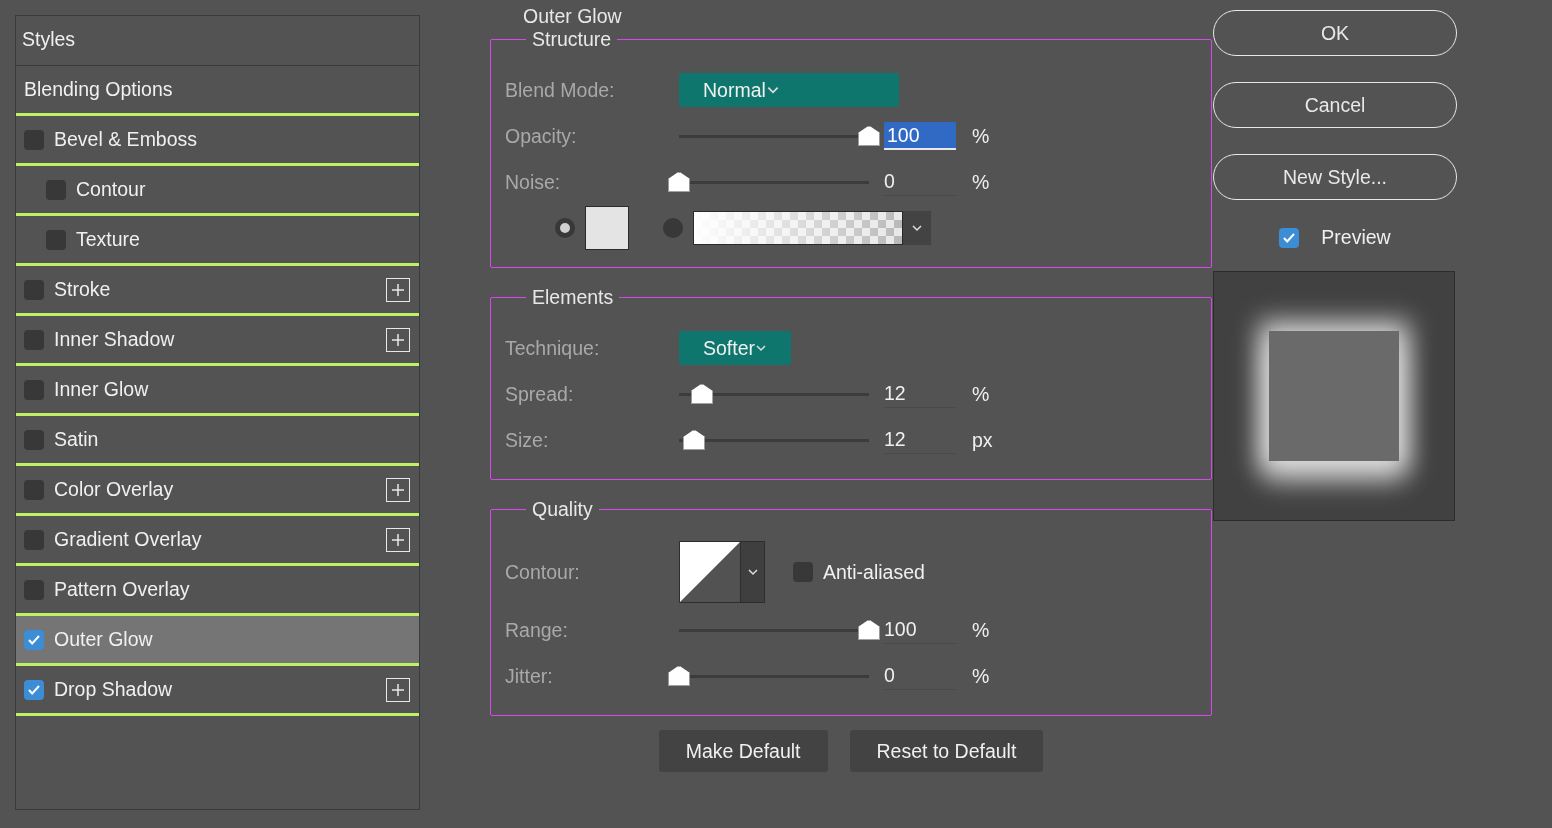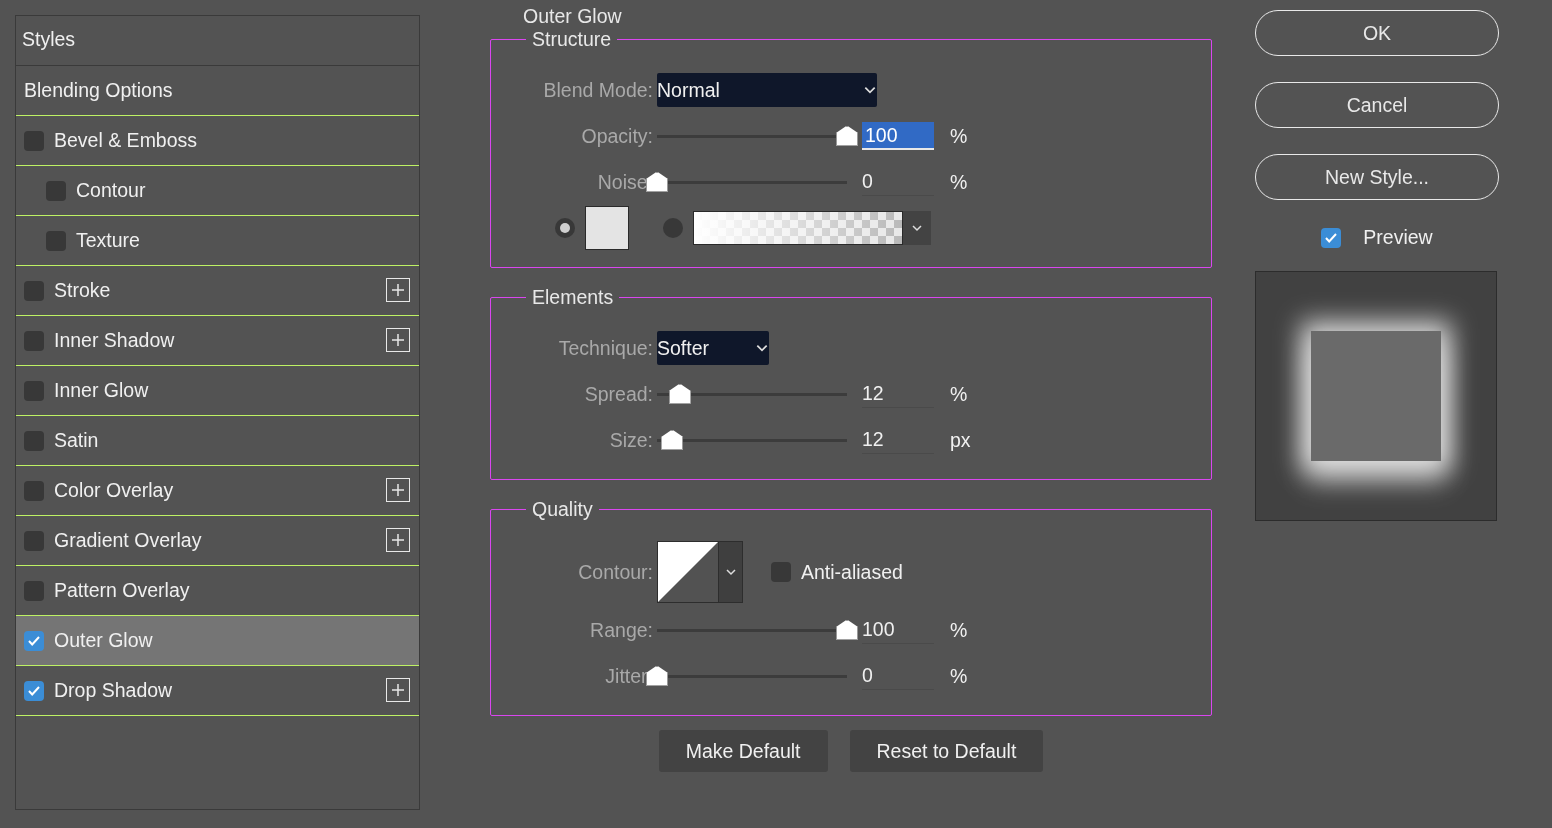--- a/index.html
+++ b/index.html
@@ -23,21 +23,21 @@
   .styles-header {
     height: 50px;
     padding: 12px 6px;
     border-bottom: 1px solid #3a3a3a;
   }
   .style-row {
     height: 50px;
     display: flex;
     align-items: center;
     padding-left: 8px;
-    border-bottom: 1px solid #bef264;
+    border-bottom: 3px solid #bef264;
     cursor: default;
     position: relative;
   }
   .style-row.sub { padding-left: 30px; }
   .style-row.selected { background: #757575; }
   .chk {
     width: 20px; height: 20px;
     border-radius: 4px;
     background: #383838;
     margin-right: 10px;
@@ -76,44 +76,44 @@
     margin-top: 28px;
     padding: 16px 14px 16px 14px;
     position: relative;
   }
   legend {
     color: #e8e8e8;
     padding: 0 6px;
     margin-left: 21px;
   }
   .row { display:flex; align-items:center; height:46px; }
-  .lbl { width:148px; text-align:right; color:#a9a9a9; margin-right: 4px; flex:0 0 auto;}
+  .lbl { width:148px; color:#a9a9a9; margin-right: 26px; flex:0 0 auto;}
   .slider {
     width: 190px; height: 3px; background:#3c3c3c; position:relative; margin-right:15px;
   }
   .slider .thumb {
     position:absolute; top:-9px; width:22px; height:20px;
     background:#fff; border:1px solid #999;
     transform: translateX(-50%);
     clip-path: polygon(50% 0%, 100% 38%, 100% 100%, 0% 100%, 0% 38%);
   }
   .valbox {
     width:72px; height:28px;
     border-bottom: 1px solid #4a4a4a;
     color:#f0f0f0;
     padding: 2px 0;
     text-align:left;
   }
   .valbox.hl { background:#316ac5; border-bottom:2px solid #e8e8e8; color:#fff; padding-left:3px; padding-right:3px;}
   .unit { width:30px; margin-left: 16px; color:#f0f0f0;}
   .select {
-    background:#0f172a;
+    background:#0f766e;
     height: 34px;
-    display:flex; align-items:center; justify-content:space-between;
-    padding: 0 0;
+    display:flex; align-items:center; 
+    padding: 0 24px;
     border-radius:2px;
   }
   .select.blend { width:220px; }
   .select.tech { width:112px; }
   .select svg { width:14px; height:14px; }
   .radio {
     width:20px; height:20px; border-radius:50%;
     background:#383838; display:inline-flex; align-items:center; justify-content:center;
     flex:0 0 auto;
   }
@@ -139,21 +139,21 @@
   }
   .contour-drop{
     width:24px; height:62px; background:#3f3f3f; border:1px solid #2d2d2d; border-left:none;
     display:flex;align-items:center;justify-content:center;
   }
   .button {
     background:#434343; height:42px; display:flex; align-items:center; justify-content:center;
     padding: 0 27px; border-radius:3px; color:#f0f0f0; cursor:default;
   }
   .btn-row { display:flex; gap:22px; justify-content:center; margin-top:14px;}
-  .right-panel { position:absolute; left:1255px; top:10px; width:244px; }
+  .right-panel { position:absolute; left:1213px; top:10px; width:244px; }
   .pill {
     height:46px; border:1.5px solid #e8e8e8; border-radius:23px;
     display:flex;align-items:center;justify-content:center;color:#e8e8e8; cursor:default;
     margin-bottom:26px;
   }
   .preview-chk-row{ display:flex; justify-content:center; align-items:center; gap:12px; margin-top:4px;}
   .preview-box{
     margin-top:22px; width:242px; height:250px; background:#414141; border:1px solid #2c2c2c;
     display:flex;align-items:center;justify-content:center;
   }

